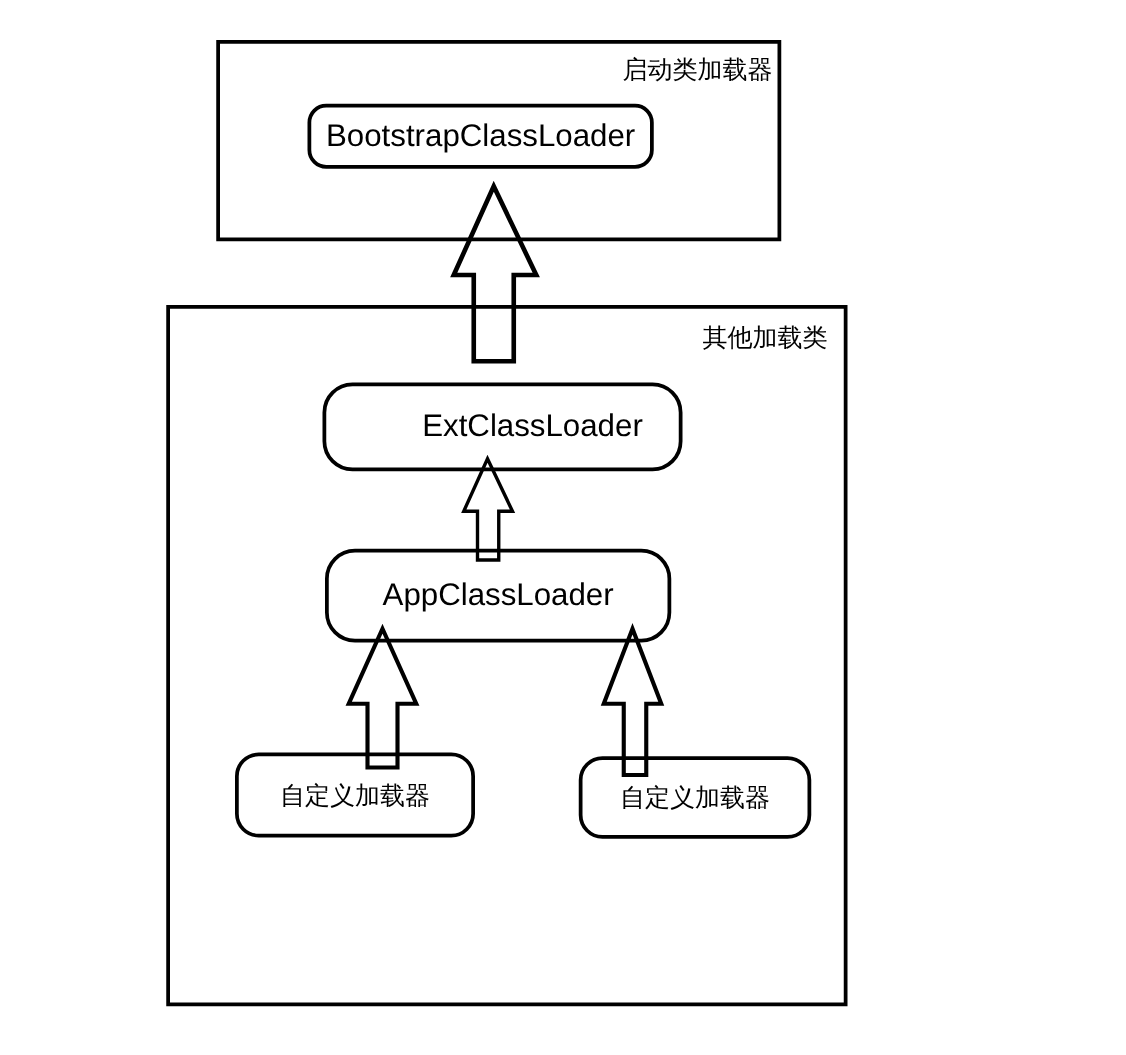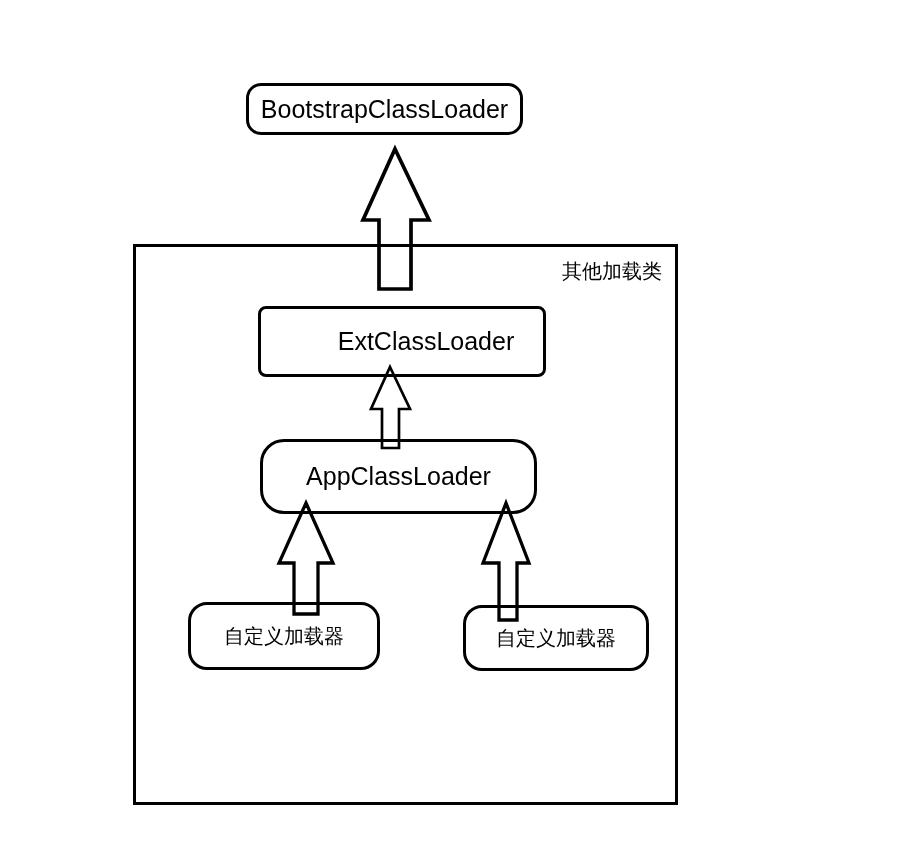--- a/index.html
+++ b/index.html
@@ -39,21 +39,21 @@
     box-sizing: border-box;
     background: transparent;
     display: flex;
     align-items: center;
     justify-content: center;
     font-size: 25px;
     color: #000000;
     white-space: nowrap;
   }
   .node-bootstrap { left: 246px; top: 83px;  width: 277px; height: 52px; border-radius: 15px; }
-  .node-ext       { left: 258px; top: 306px; width: 288px; height: 71px; border-radius: 8px; padding-left: 48px; }
+  .node-ext       { left: 258px; top: 306px; width: 288px; height: 71px; border-radius: 24px; padding-left: 48px; }
   .node-app       { left: 260px; top: 439px; width: 277px; height: 75px; border-radius: 24px; }
   .node-custom-left  { left: 188px; top: 602px; width: 192px; height: 68px; border-radius: 19px; font-size: 20px; }
   .node-custom-right { left: 463px; top: 605px; width: 186px; height: 66px; border-radius: 19px; font-size: 20px; }
   .arrows-layer {
     position: absolute;
     left: 0;
     top: 0;
     width: 901px;
     height: 844px;
     pointer-events: none;
@@ -65,20 +65,24 @@
   }
   .arrow-big   { stroke-width: 3.7; }
   .arrow-small { stroke-width: 2.7; }
   .arrow-mid   { stroke-width: 3.3; }
 </style>
 </head>
 <body>
 
 <div class="canvas">
 
+  <div class="group group-bootstrap">
+    <div class="group-label">启动类加载器</div>
+
+  </div>
 
   <div class="node node-bootstrap">
     <span>BootstrapClassLoader</span>
   </div>
 
   <div class="group group-others">
     <div class="group-label">其他加载类</div>
   </div>
 
   <div class="node node-ext">

